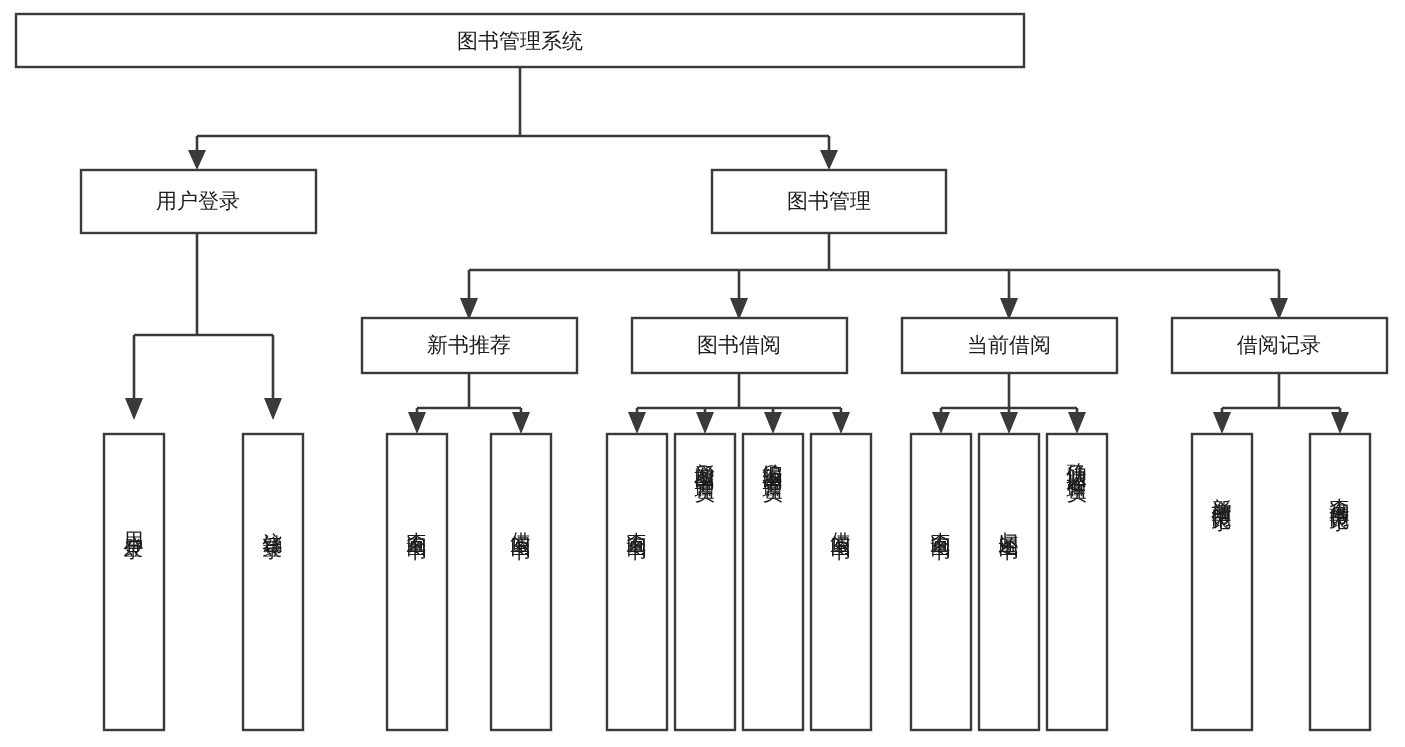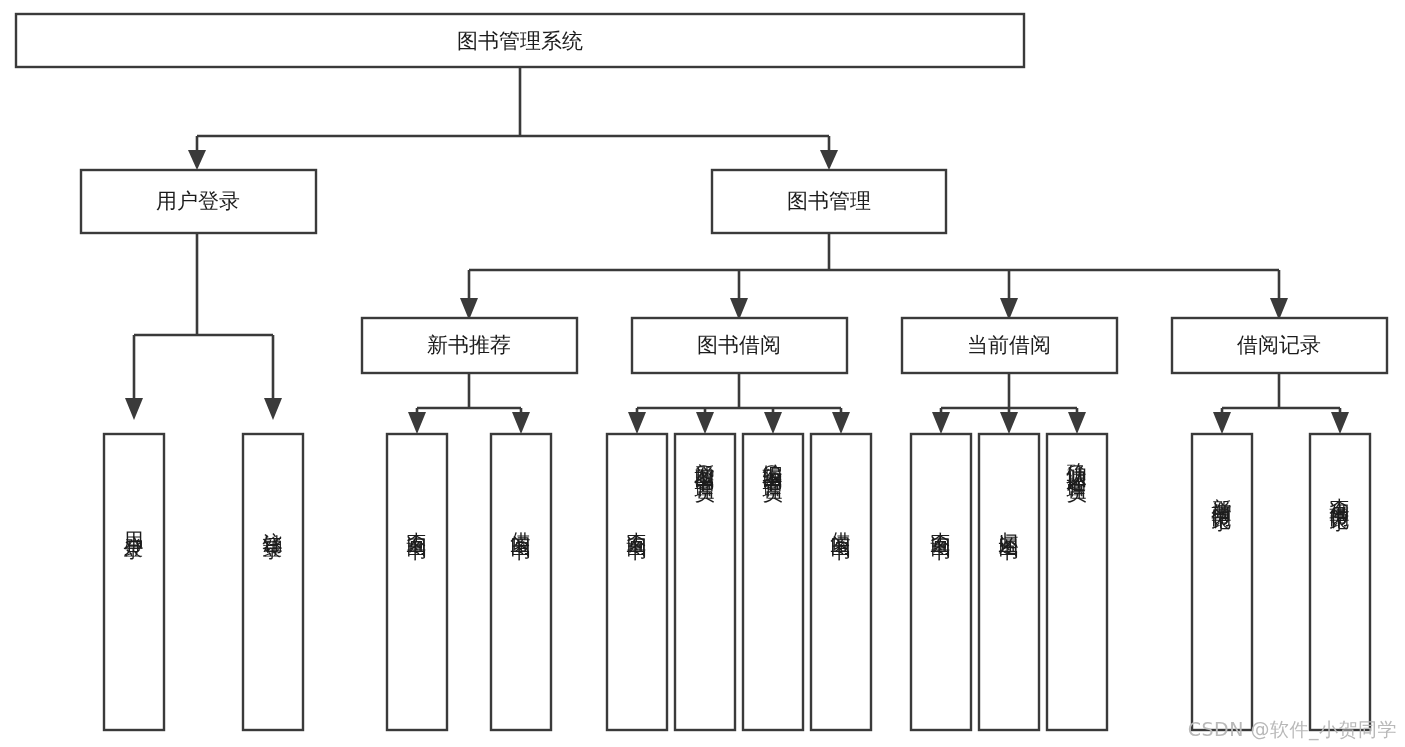--- a/index.html
+++ b/index.html
@@ -214,15 +214,14 @@
   <div class="leaf-label" style="left:773px; top:447px;">编辑图书（管理员）</div>
   <div class="leaf-label" style="left:841px; top:516px;">借阅图书</div>
 
   <div class="leaf-label" style="left:941px; top:516px;">查询图书</div>
   <div class="leaf-label" style="left:1009px; top:516px;">归还图书</div>
   <div class="leaf-label" style="left:1077px; top:447px;">确认归还（管理员）</div>
 
   <div class="leaf-label" style="left:1222px; top:482px;">新增借阅记录</div>
   <div class="leaf-label" style="left:1340px; top:482px;">查询借阅记录</div>
 
-  <div class="watermark">CSDN @软件_小贺同学</div>
 
 </div>
 
 </body></html>

